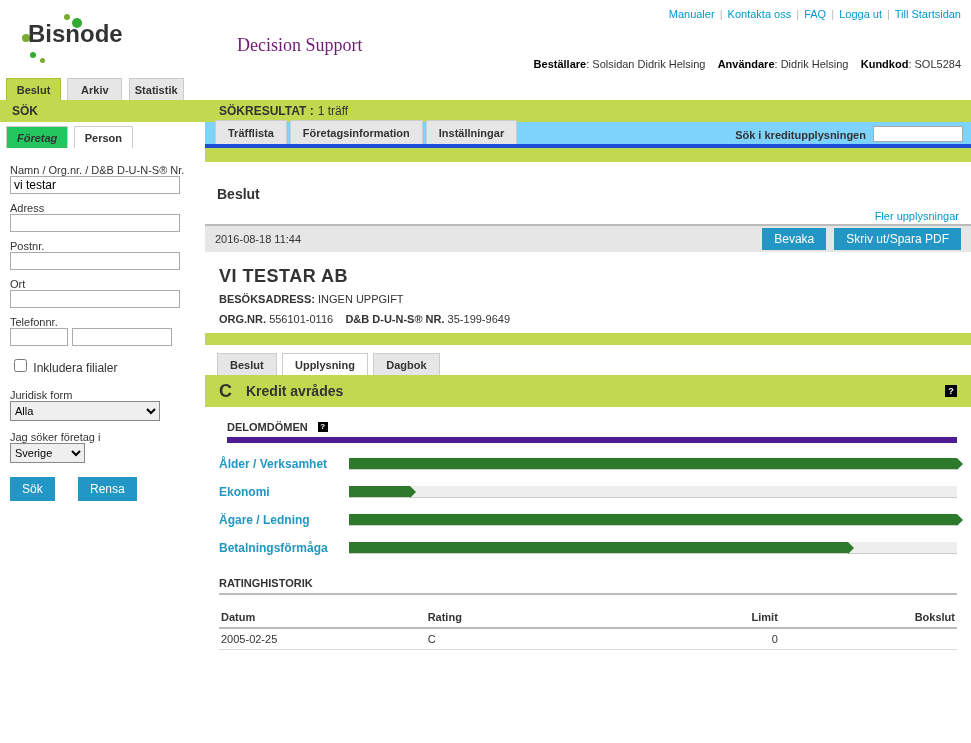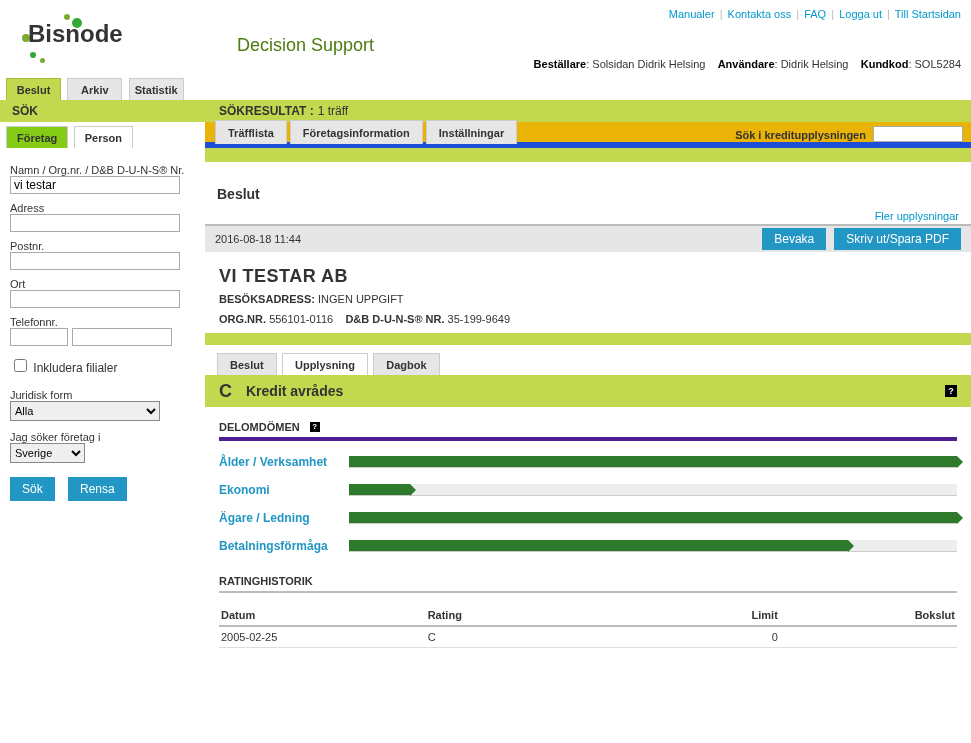--- a/index.html
+++ b/index.html
@@ -4,53 +4,53 @@
 <style>
   * { box-sizing: border-box; }
   body { margin:0; font-family: Arial, sans-serif; font-size:12px; color:#333; background:#fff; }
   a { color:#0099cc; text-decoration:none;margin-top:44px; }
   .wrap { width:971px; }
   
   .header { position:relative; height:78px; }
   .logo { position:absolute; left:28px; top:20px; font-size:24px; font-weight:bold; color:#333; }
   .logo-dots { position:absolute; left:22px; top:14px; }
   .dot { position:absolute; border-radius:50%; background:#7aab2e; }
-  .app-title { position:absolute; left:237px; top:35px; font-size:18px; color:#4d7c0f; }
+  .app-title { position:absolute; left:237px; top:35px; font-size:18px; color:#701a75;font-family:Liberation Serif, serif; }
   .top-links { position:absolute; right:10px; top:8px; font-size:11px; }
   .top-links .sep { color:#bbb; margin:0 2px; }
   .sub-info { position:absolute; right:10px; top:58px; font-size:11px; }
   .sub-info b { font-weight:bold; color:#000; }
   
   .main-tabs { height:22px; border-bottom:0; padding-left:6px; }
   .main-tabs .tab { display:inline-block; width:55px; height:22px; line-height:22px; text-align:center; font-size:11px; font-weight:bold; background:#e6e6e6; border:1px solid #ccc; border-bottom:none; margin-right:3px; }
   .main-tabs .tab.active { background:#c2d84e; border-color:#a9bd38; }
   
   .layout { display:flex; }
   .sidebar { width:205px; }
   .sok-band { background:#c2d84e; height:22px; line-height:22px; padding-left:12px; font-weight:bold; font-size:12px; color:#333; }
   .search-tabs { padding:4px 6px 0 6px; border-bottom:0; }
   .search-tabs .stab { display:inline-block; height:22px; line-height:22px; padding:0 10px; font-size:11px; font-weight:bold; background:#fff; border:1px solid #ccc; border-bottom:none; margin-right:2px; }
-  .search-tabs .stab.active { background:#84cc16; }
+  .search-tabs .stab.active { background:#22c55e;font-style:italic; }
   .sidebar-body { padding:8px 10px; }
   .field-label { font-size:11px; margin-top:8px; }
   .field-input { width:170px; height:18px; font-size:12px; border:1px solid #aaa; padding:1px 3px; }
   .field-input.small { width:58px; }
   .field-input.med { width:100px; }
   .inline-row { display:flex; gap:4px; }
   .chk-row { margin-top:10px; }
   select.sidesel { width:150px; height:20px; font-size:11px; border:1px solid #888; }
   select.sidesel.sm { width:75px; }
   .btn { background:#2296c4; color:#fff; border:none; padding:5px 12px; font-size:12px; cursor:pointer; }
-  .btn+.btn { margin-left:10px; }
+  .btn+.btn { margin-left:20px; }
   .btn-row { margin-top:14px; }
   
   .main { flex:1; }
   .sok-band.right { display:flex; align-items:center; padding-left:14px; }
   .sok-band .count { font-weight:normal; margin-left:4px; }
-  .result-tabs { height:26px; display:flex; align-items:center; padding-left:10px; background:#eab308; position:relative; border-bottom:6px solid #1d4ed8; }
+  .result-tabs { height:26px; display:flex; align-items:flex-end; padding-left:10px; background:#7dd3fc; position:relative; border-bottom:4px solid #1d4ed8; }
   .result-tabs .rtab { height:24px; line-height:24px; padding:0 12px; font-size:11px; font-weight:bold; border:1px solid #ccc; border-bottom:none; background:#e6e6e6; margin-right:3px; }
   .result-tabs .ksearch { position:absolute; right:8px; top:4px; font-size:11px; font-weight:bold; }
   .result-tabs .ksearch input { width:90px; height:16px; border:1px solid #aaa; margin-left:4px; }
   .greenband { background:#c2d84e; height:14px; }
   .section-title-row { display:flex; align-items:center; padding:4px 12px 2px; font-size:14px; font-weight:bold; border-bottom:2px solid #bbb; }
   .more-link { margin-left:auto; font-size:11px; font-weight:normal; }
   .meta-row { height:26px; display:flex; align-items:center; padding:0 10px; background:#e6e6e6; font-size:11px; }
   .btn-blue { background:#2296c4; color:#fff; border:none; height:22px; padding:0 12px; font-size:12px; cursor:pointer; }
   .actions-right { margin-left:auto; display:flex; gap:8px; }
   .company-block { padding:14px 14px 8px; }
@@ -60,21 +60,21 @@
   .org-line { font-size:11px; margin-top:8px; }
   .greenband2 { background:#c2d84e; height:12px; }
   
   .sub-tabs { padding:8px 12px 0; }
   .sub-tabs .subtab { display:inline-block; height:22px; line-height:22px; padding:0 12px; font-size:11px; font-weight:bold; border:1px solid #ccc; border-bottom:none; background:#e6e6e6; margin-right:2px; }
   .sub-tabs .subtab.active { background:#fff; }
   .status-band { background:#c2d84e; height:32px; display:flex; align-items:center; padding:0 14px; font-size:14px; font-weight:bold; }
   .status-band .code { font-size:18px; margin-right:14px; }
   .status-band .qicon { margin-left:auto; background:#000; color:#fff; width:12px; height:12px; line-height:12px; text-align:center; font-size:9px; }
   .inner { padding:10px 14px; }
-  .sub-head { font-size:11px; font-weight:bold; border-bottom:4px solid #4c1d95; padding:4px 0; display:flex; align-items:center; }
+  .sub-head { font-size:11px; font-weight:bold; border-bottom:6px solid #4c1d95; padding:4px 0; display:flex; align-items:center;margin-left:8px; }
   .sub-head .qicon2 { background:#000; color:#fff; width:10px; height:10px; line-height:10px; text-align:center; font-size:8px; margin-left:10px; }
   
   .bar-row { display:flex; align-items:center; margin:14px 0; }
   .bar-label { width:130px; font-size:12px; font-weight:bold; color:#2296c4; }
   .bar-track { flex:1; height:12px; background:#eee; position:relative; border-bottom:1px solid #ccc; }
   .bar-fill { position:absolute; left:0; top:0; height:100%; background:#2d7a2d; }
   .bar-fill::after { content:""; position:absolute; right:-6px; top:0; width:0; height:0; border-top:6px solid transparent; border-bottom:6px solid transparent; border-left:6px solid #2d7a2d; }
   
   .rating-head { font-size:11px; font-weight:bold; border-bottom:2px solid #bbb; padding:4px 0; margin-top:18px; }
   .tbl { width:100%; border-collapse:collapse; font-size:11px; margin-top:12px; }

